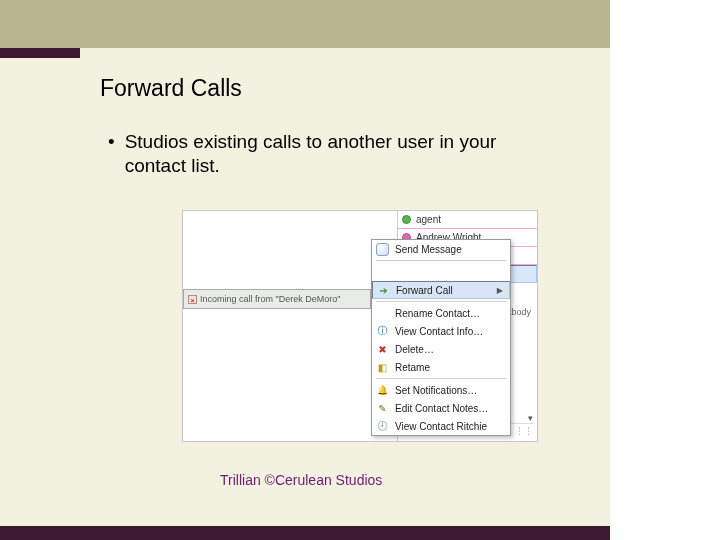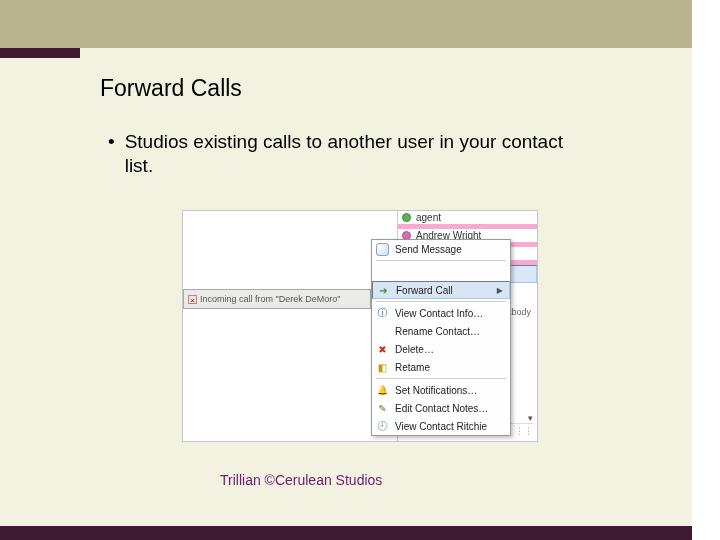--- a/index.html
+++ b/index.html
@@ -4,21 +4,21 @@
 <style>
   * { box-sizing: border-box; margin: 0; padding: 0; }
   body {
     width: 720px;
     height: 540px;
     background: #ffffff;
     font-family: Arial, Helvetica, sans-serif;
     overflow: hidden;
   }
   .slide {
-    width: 692px;
+    width: 610px;
     height: 540px;
     position: relative;
     background: #f3f2e0;
   }
   .top-bar {
     position: absolute;
     top: 0; left: 0; right: 0;
     height: 48px;
     background: #b6b58e;
   }
@@ -86,21 +86,21 @@
     background: #fff;
     border-left: 1px solid #ccc;
     font-size: 10px;
   }
   .contact-row {
     display: flex; align-items: center;
     height: 18px;
     padding: 0 4px;
     gap: 5px;
     color: #333;
-    border-bottom: 5px solid #f9a8d4;
+    border-bottom: 1px solid #f9a8d4;
   }
   .contact-row.selected {
     background: #d8e8f8;
     border: 1px inset #a6c8e8;
   }
   .presence {
     width: 9px; height: 9px;
     border-radius: 50%;
     flex-shrink: 0;
   }
@@ -266,26 +266,26 @@
           <span>Send Message</span>
         </div>
         <div class="ctx-sep"></div>
         <div class="ctx-item sel">
           <span class="mi-icon fwd"></span>
           <span>Forward Call</span>
           <span class="arrow-right">▶</span>
         </div>
         <div class="ctx-sep"></div>
         <div class="ctx-item">
+          <span class="mi-icon none"></span>
+          <span>Rename Contact…</span>
+        </div>
+        <div class="ctx-item">
           <span class="mi-icon info"></span>
           <span>View Contact Info…</span>
-        </div>
-        <div class="ctx-item">
-          <span class="mi-icon none"></span>
-          <span>Rename Contact…</span>
         </div>
         <div class="ctx-item">
           <span class="mi-icon del"></span>
           <span>Delete…</span>
         </div>
         <div class="ctx-item">
           <span class="mi-icon tag"></span>
           <span>Retame</span>
         </div>
         <div class="ctx-sep"></div>

